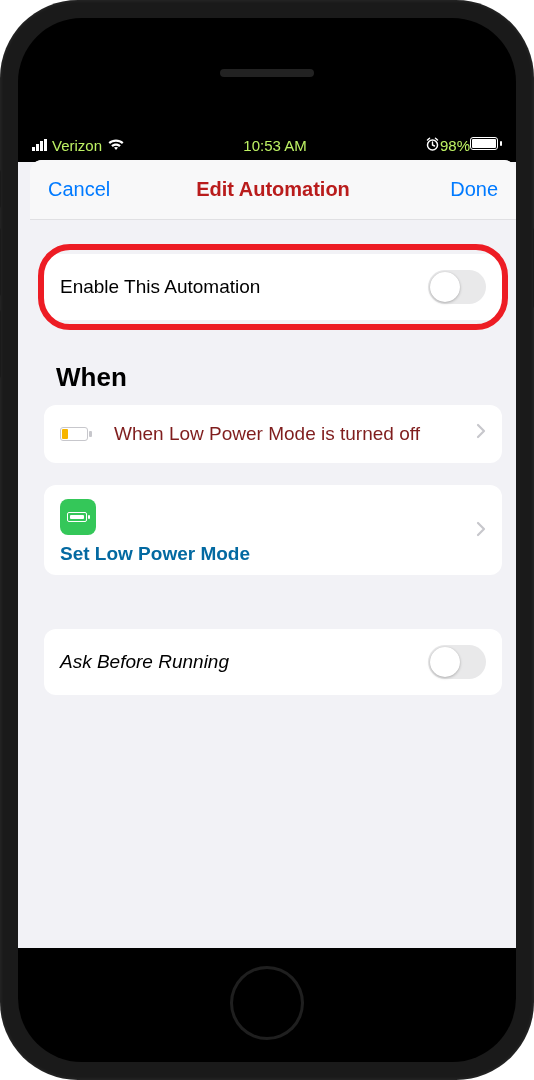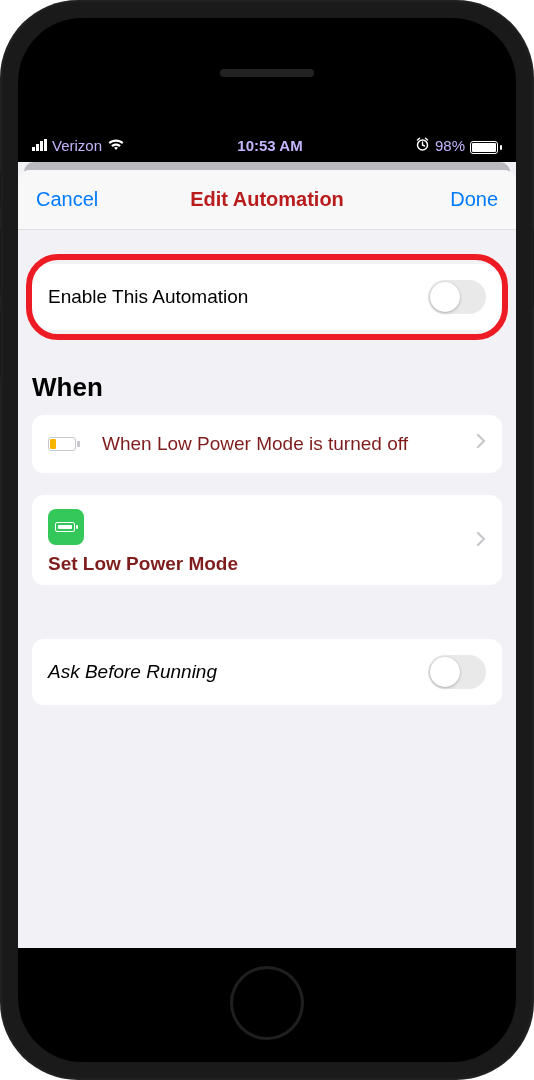--- a/index.html
+++ b/index.html
@@ -54,50 +54,50 @@
     width: 94px;
     height: 8px;
     background: #222;
     border-radius: 4px;
   }
 
   
   .status-bar {
     height: 34px;
     background: #000;
-    color: #c4b5fd;
+    color: #bef264;
     display: flex;
     align-items: center;
     justify-content: space-between;
     padding: 0 14px;
     font-size: 15px;
     font-weight: 500;
   }
   .status-left { display:flex; align-items:center; gap:5px; }
-  .status-right { display:flex; align-items:flex-end; gap:5px; }
+  .status-right { display:flex; align-items:flex-start; }
   .signal-bars { display:flex; align-items:flex-end; gap:1px; height:12px; }
   .signal-bars span { width:3px; background:#fff; display:inline-block; }
   .signal-bars .b1 { height:4px; }
   .signal-bars .b2 { height:7px; }
   .signal-bars .b3 { height:10px; }
   .signal-bars .b4 { height:12px; }
   .battery-wrap { display:flex; align-items:center; gap:2px; }
   .battery-body {
     width: 28px; height: 13px; border: 1.5px solid #fff; border-radius: 3px;
     position: relative;
   }
   .battery-fill { position:absolute; left:1px; top:1px; bottom:1px; right:1px; background:#fff; border-radius:1px; }
   .battery-cap { width:2px; height:5px; background:#fff; border-radius:1px; }
 
   
   .screen {
     flex: 1;
     background: #f2f2f6;
     display: flex;
-    flex-direction: column;
+    flex-direction: row;
     position: relative;
   }
   .modal-backdrop {
     height: 10px;
     background: #b9b9be;
     border-radius: 10px 10px 0 0;
     margin: 0 6px;
   }
   .modal {
     flex:1;
@@ -182,21 +182,21 @@
     background:#fff;
     border-radius:50%;
     box-shadow: 0 1px 3px rgba(0,0,0,0.25), 0 0 1px rgba(0,0,0,0.1);
   }
 
   .section-title {
     font-size: 26px;
     font-weight: 700;
     color:#000;
     margin-top: 42px;
-    margin-left: 0;
+    margin-left: 12px;
   }
   .section-title + .card { margin-top: 12px; }
 
   .chevron {
     color:#c7c7cc;
     font-size: 18px;
     flex-shrink:0;
   }
 
   
@@ -229,21 +229,21 @@
     width:20px; height:10px; border:1.5px solid #fff; border-radius:2px;
     position:relative;
   }
   .app-icon .mini-batt::after {
     content:''; position:absolute; left:2px; top:2px; bottom:2px; right:2px; background:#fff; border-radius:1px;
   }
   .app-icon .mini-cap { width:2px; height:4px; background:#fff; margin-left:1px; border-radius:1px;}
 
   .do-card .row { flex-direction: row; align-items:center; padding:14px 16px 10px 16px; }
   .do-card .action-body { flex-direction:column; align-items:flex-start; flex:1; display:flex; gap:8px;}
-  .action-title { font-size:19px; font-weight:700; color:#7f1d1d;text-align:right; }
+  .action-title { font-size:19px; font-weight:700; color:#0369a1;text-align:right; }
 
   
   .highlight-ring {
     border: 6px solid #ed1c24;
     border-radius: 32px;
     position:absolute;
     pointer-events:none;
   }
 
   
@@ -287,21 +287,21 @@
             <span class="b3"></span>
             <span class="b4"></span>
         </div>
         <span>Verizon</span>
         <span>
           <svg width="18" height="13" viewBox="0 0 18 13">
               <path d="M9 12 L11 9.6 C10 8.9 8 8.9 7 9.6 Z M4.2 7.2 C7 4.8 11 4.8 13.8 7.2 L12.2 8.9 C10.3 7.3 7.7 7.3 5.8 8.9 Z M1.5 4.3 C5.7 0.6 12.3 0.6 16.5 4.3 L15 5.9 C11.6 2.9 6.4 2.9 3 5.9 Z" fill="#fff"></path>
             </svg>
         </span>
       </div>
-      <div style="font-weight:700;">10:53 AM</div>
+      <div style="font-weight:400;">10:53 AM</div>
       <div class="status-right">
         <span>
           <svg width="15" height="14" viewBox="0 0 15 14">
               <circle cx="7.5" cy="8" r="5" fill="none" stroke="#fff" stroke-width="1.5"></circle>
               <path d="M7.5 5 V8 L9.5 9" stroke="#fff" stroke-width="1.4" fill="none" stroke-linecap="round"></path>
               <path d="M2.5 3 L4.5 1.3 M12.5 3 L10.5 1.3" stroke="#fff" stroke-width="1.5" stroke-linecap="round"></path>
             </svg>
         </span>
         <span>98%</span>
         <div class="battery-wrap">

